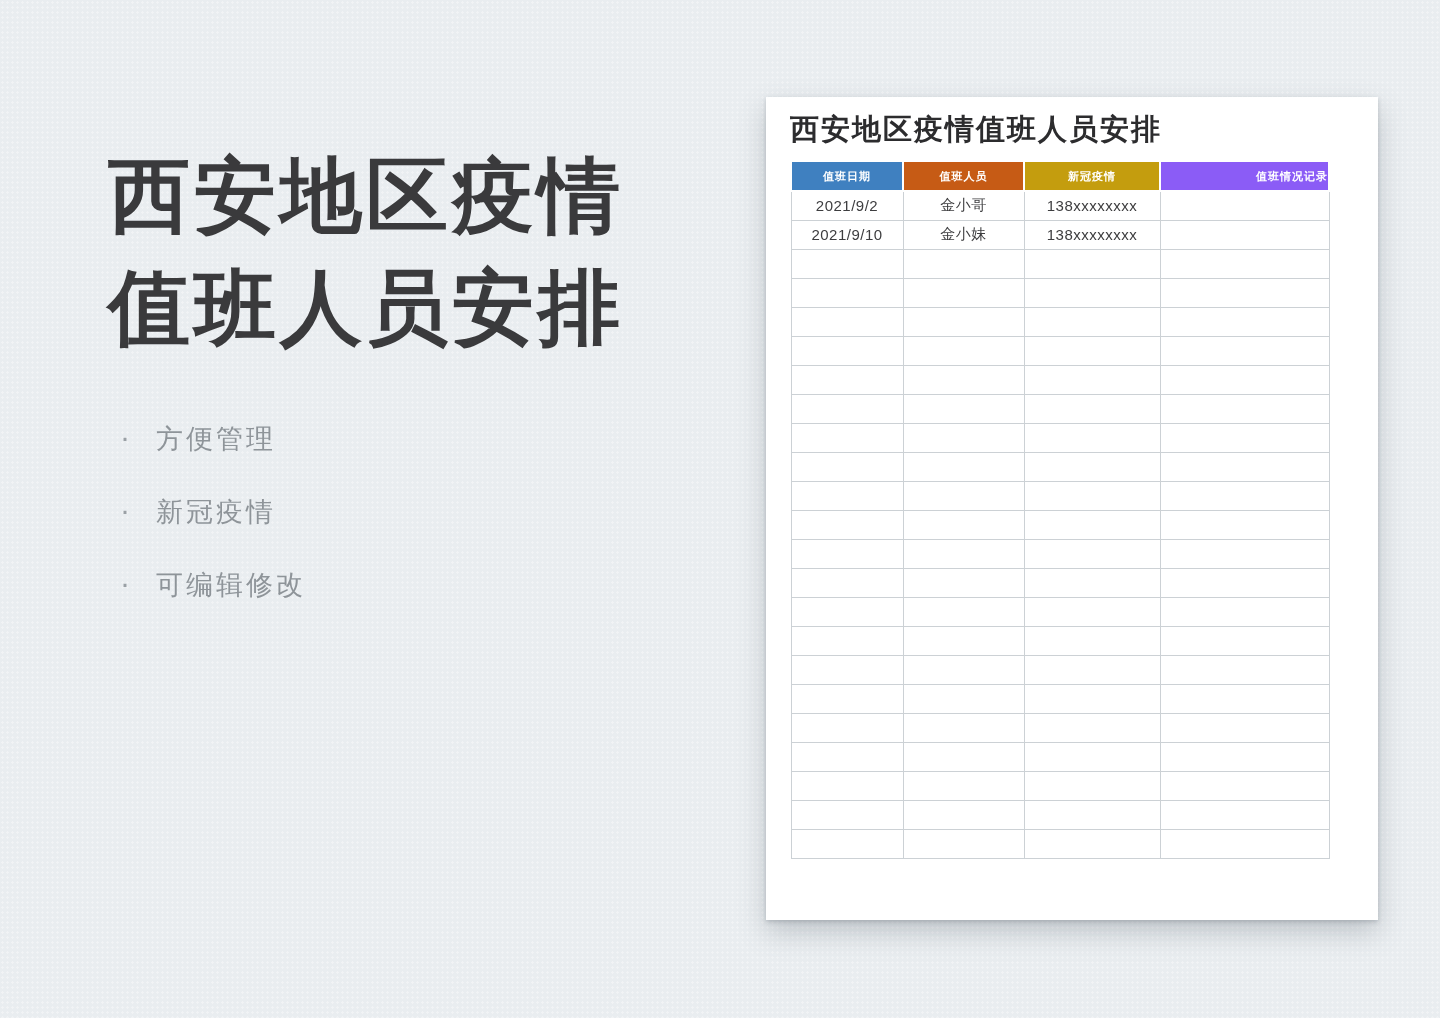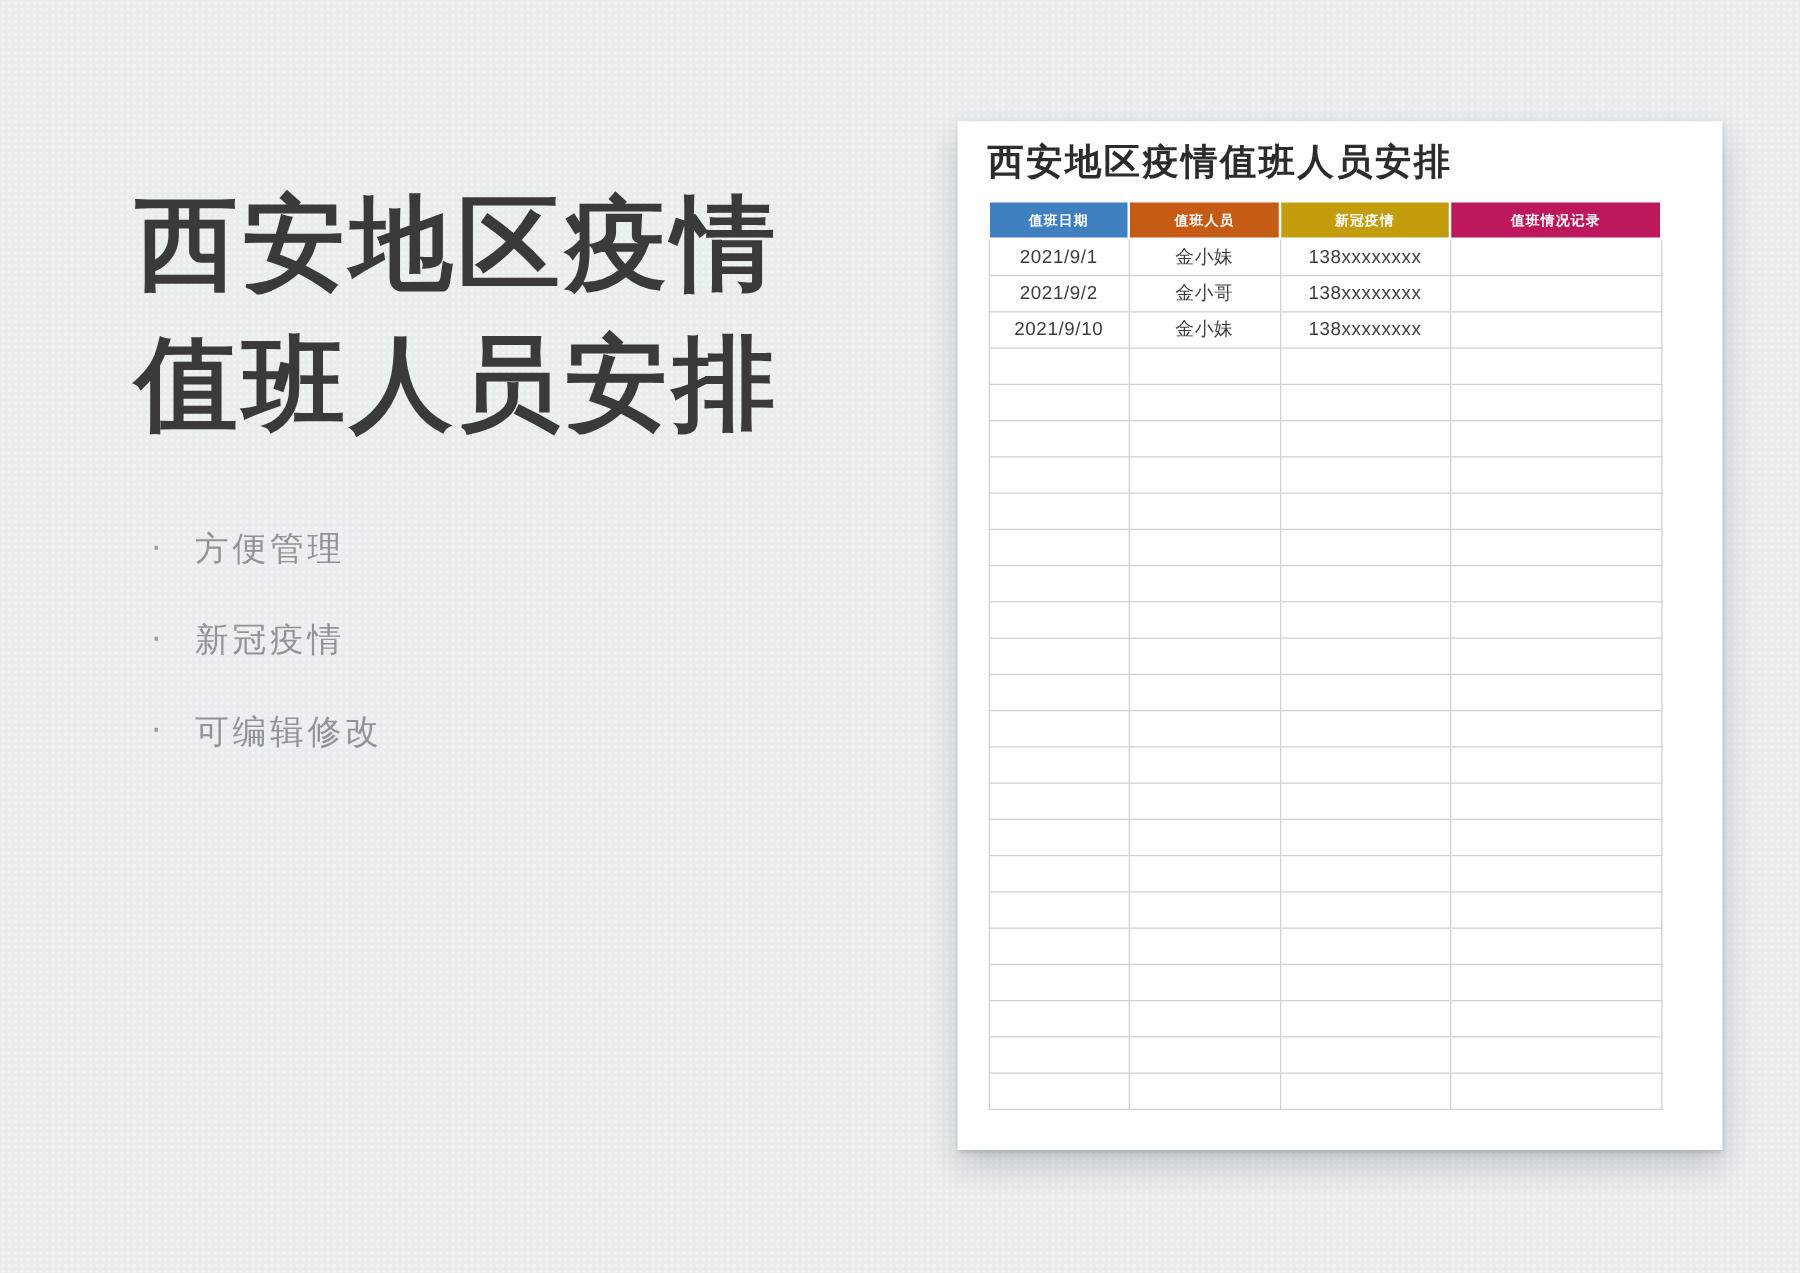--- a/index.html
+++ b/index.html
@@ -101,30 +101,24 @@
           <col style="width: 112px;">
           <col style="width: 121px;">
           <col style="width: 136px;">
           <col style="width: 169px;">
         </colgroup>
       <thead>
         <tr>
             <th style="background: rgb(63, 128, 192);">值班日期</th>
             <th style="background: rgb(198, 91, 21);">值班人员</th>
             <th style="background: rgb(196, 157, 14);">新冠疫情</th>
-            <th style="background: #be185d;">值班情况记录</th>
+            <th style="background: #8b5cf6; text-align: right;">值班情况记录</th>
           </tr>
       </thead>
       <tbody>
-          <tr>
-            <td>2021/9/1</td>
-            <td>金小妹</td>
-            <td>138xxxxxxxx</td>
-            <td></td>
-          </tr>
           <tr>
             <td>2021/9/2</td>
             <td>金小哥</td>
             <td>138xxxxxxxx</td>
             <td></td>
           </tr>
           <tr>
             <td>2021/9/10</td>
             <td>金小妹</td>
             <td>138xxxxxxxx</td>

